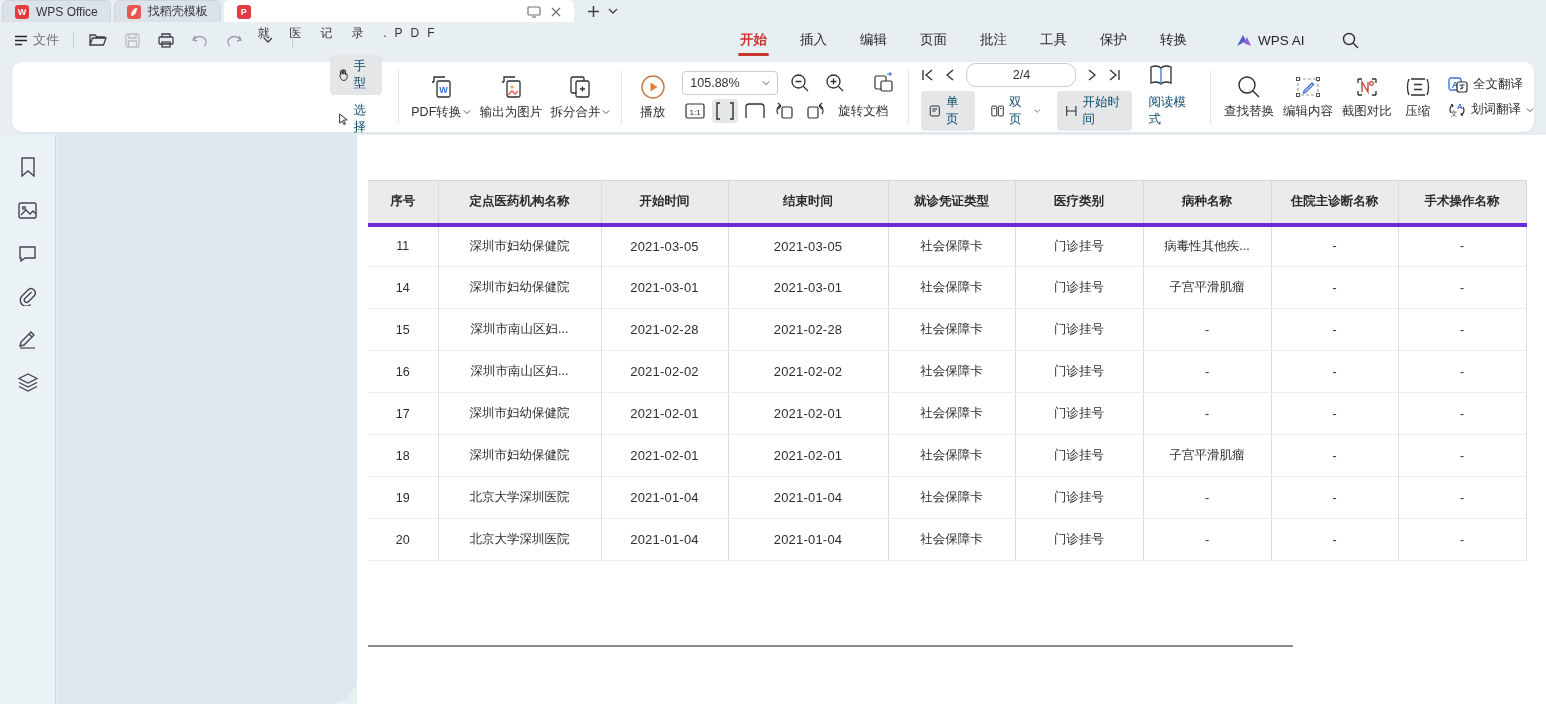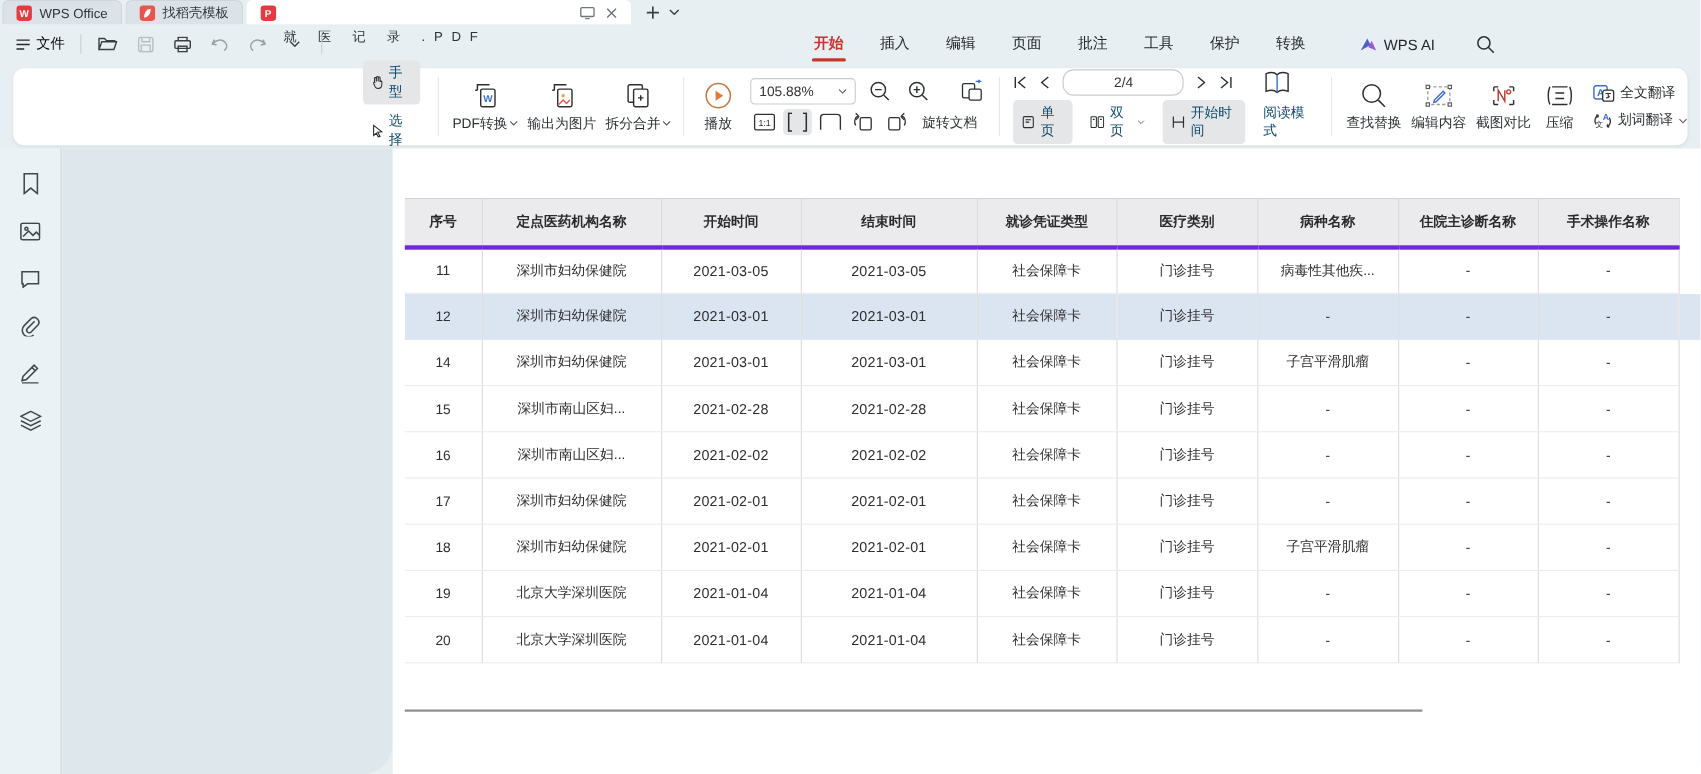--- a/index.html
+++ b/index.html
@@ -15,21 +15,21 @@
   .tab .spread { letter-spacing:8px;margin-top:44px; }
   .tab-ctl { display:flex; align-items:center; gap:10px; margin-left:auto; }
   .tab.active .tab-ctl { margin-left:auto; color:#6b7屏2; }
   .tabicon { width:14px; height:14px; border-radius:3px; display:inline-flex; align-items:center; justify-content:center;
              font-size:9px; font-weight:bold; color:#fff; flex:0 0 auto; }
   .newtab { display:flex; align-items:center; gap:8px; padding:0 10px; font-size:15px; color:#3a4045; }
 
   
   .menubar { position:absolute; top:22px; left:0; right:0; height:36px; }
   .mb-left { position:absolute; left:14px; top:0; height:36px; display:flex; align-items:center; gap:14px; }
-  .file-btn { display:flex; align-items:center; gap:5px; font-size:13px; color:#000000;justify-content:flex-end; }
+  .file-btn { display:flex; align-items:center; gap:5px; font-size:13px; color:#737373;justify-content:flex-end; }
   .vdiv { width:1px; height:18px; background:#c6cfd5; }
   .qicon { display:inline-flex; align-items:center; justify-content:center; width:20px; height:20px; }
   .mb-nav { position:absolute; left:738px; top:0; height:36px; display:flex; align-items:center; gap:29px; font-size:13.5px; color:#24282b; }
   .mb-nav .nav-item { position:relative; padding:8px 2px; cursor:default; }
   .mb-nav .nav-item.active { color:var(--accent-red,#c7372f); font-weight:bold; }
   .mb-nav .nav-item.active::after { content:""; position:absolute; left:0; right:0; bottom:1px; height:3px; background:var(--accent-red,#c7372f); border-radius:2px; }
   .ai-group { display:flex; align-items:center; gap:6px; font-size:13.5px; }
   .search-btn { display:flex; align-items:center; }
 
   
@@ -546,32 +546,20 @@
                 <td>深圳市妇幼保健院</td>
                 <td class="date">2021-03-05</td>
                 <td class="date">2021-03-05</td>
                 <td>社会保障卡</td>
                 <td>门诊挂号</td>
                 <td>病毒性其他疾...</td>
                 <td>-</td>
                 <td>-</td>
                 <td class="filler"></td>
               </tr>
-              <tr class="hl">
-                <td>12</td>
-                <td>深圳市妇幼保健院</td>
-                <td class="date">2021-03-01</td>
-                <td class="date">2021-03-01</td>
-                <td>社会保障卡</td>
-                <td>门诊挂号</td>
-                <td>-</td>
-                <td>-</td>
-                <td>-</td>
-                <td class="filler"></td>
-              </tr>
               <tr>
                 <td>14</td>
                 <td>深圳市妇幼保健院</td>
                 <td class="date">2021-03-01</td>
                 <td class="date">2021-03-01</td>
                 <td>社会保障卡</td>
                 <td>门诊挂号</td>
                 <td>子宫平滑肌瘤</td>
                 <td>-</td>
                 <td>-</td>

